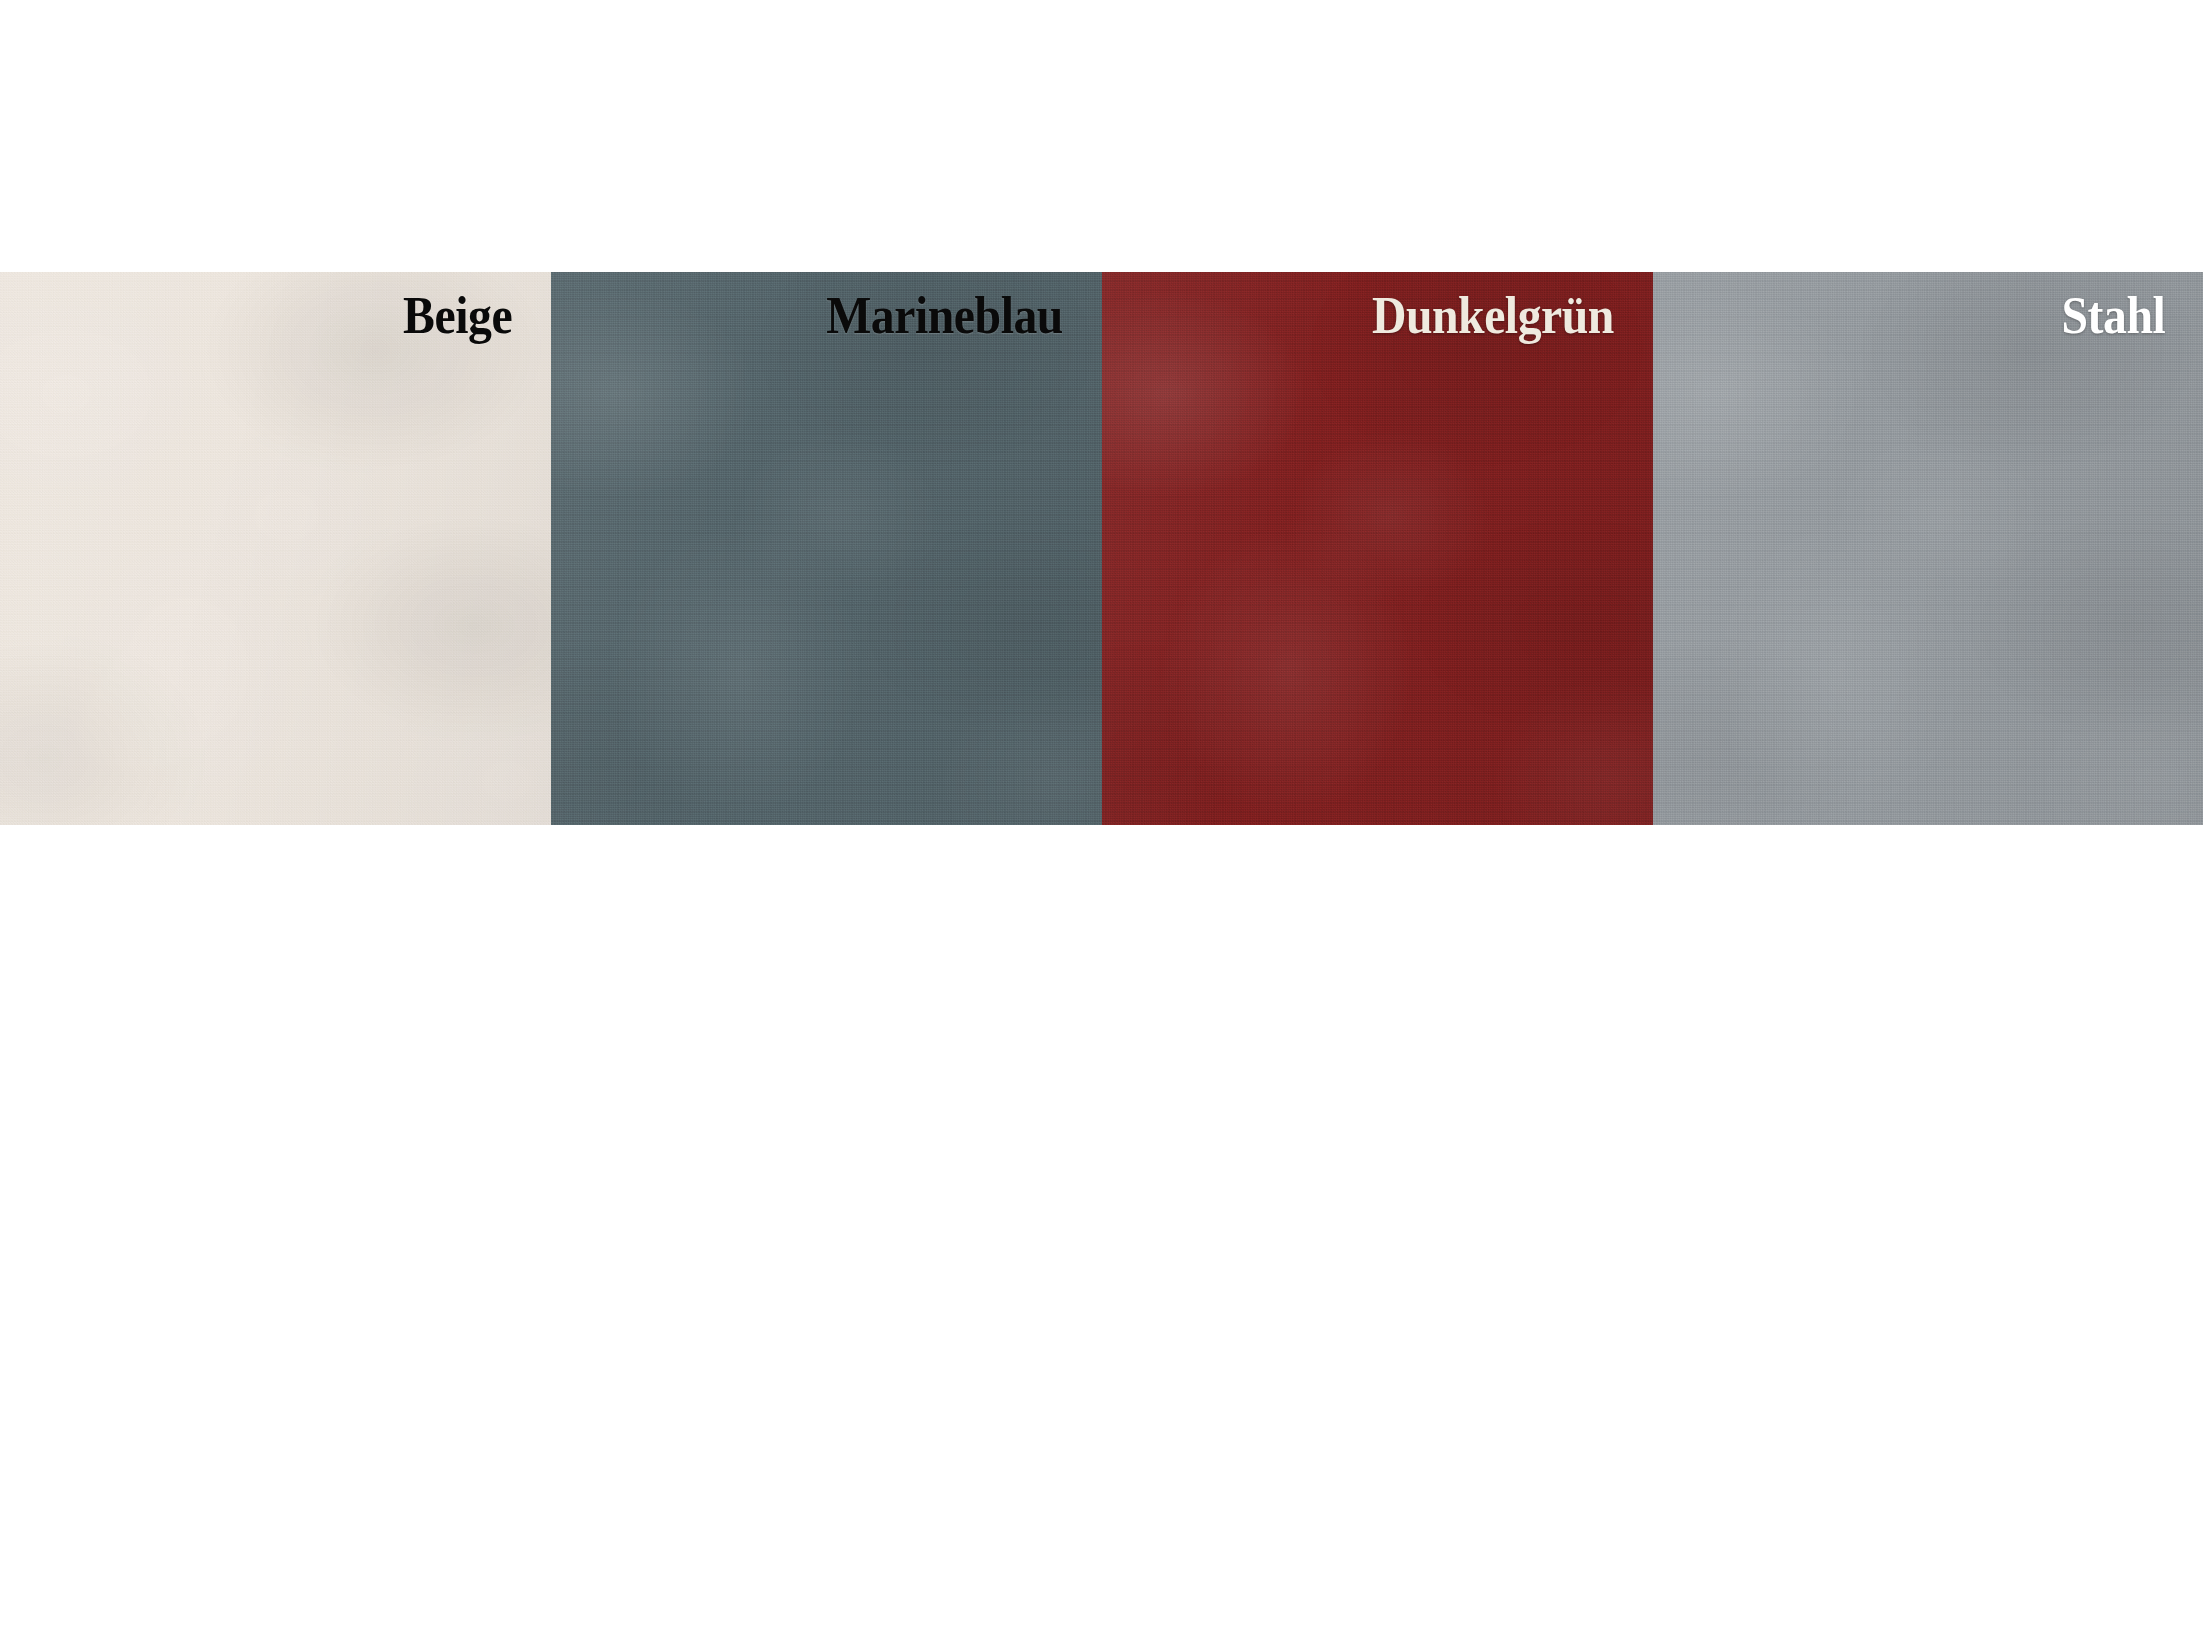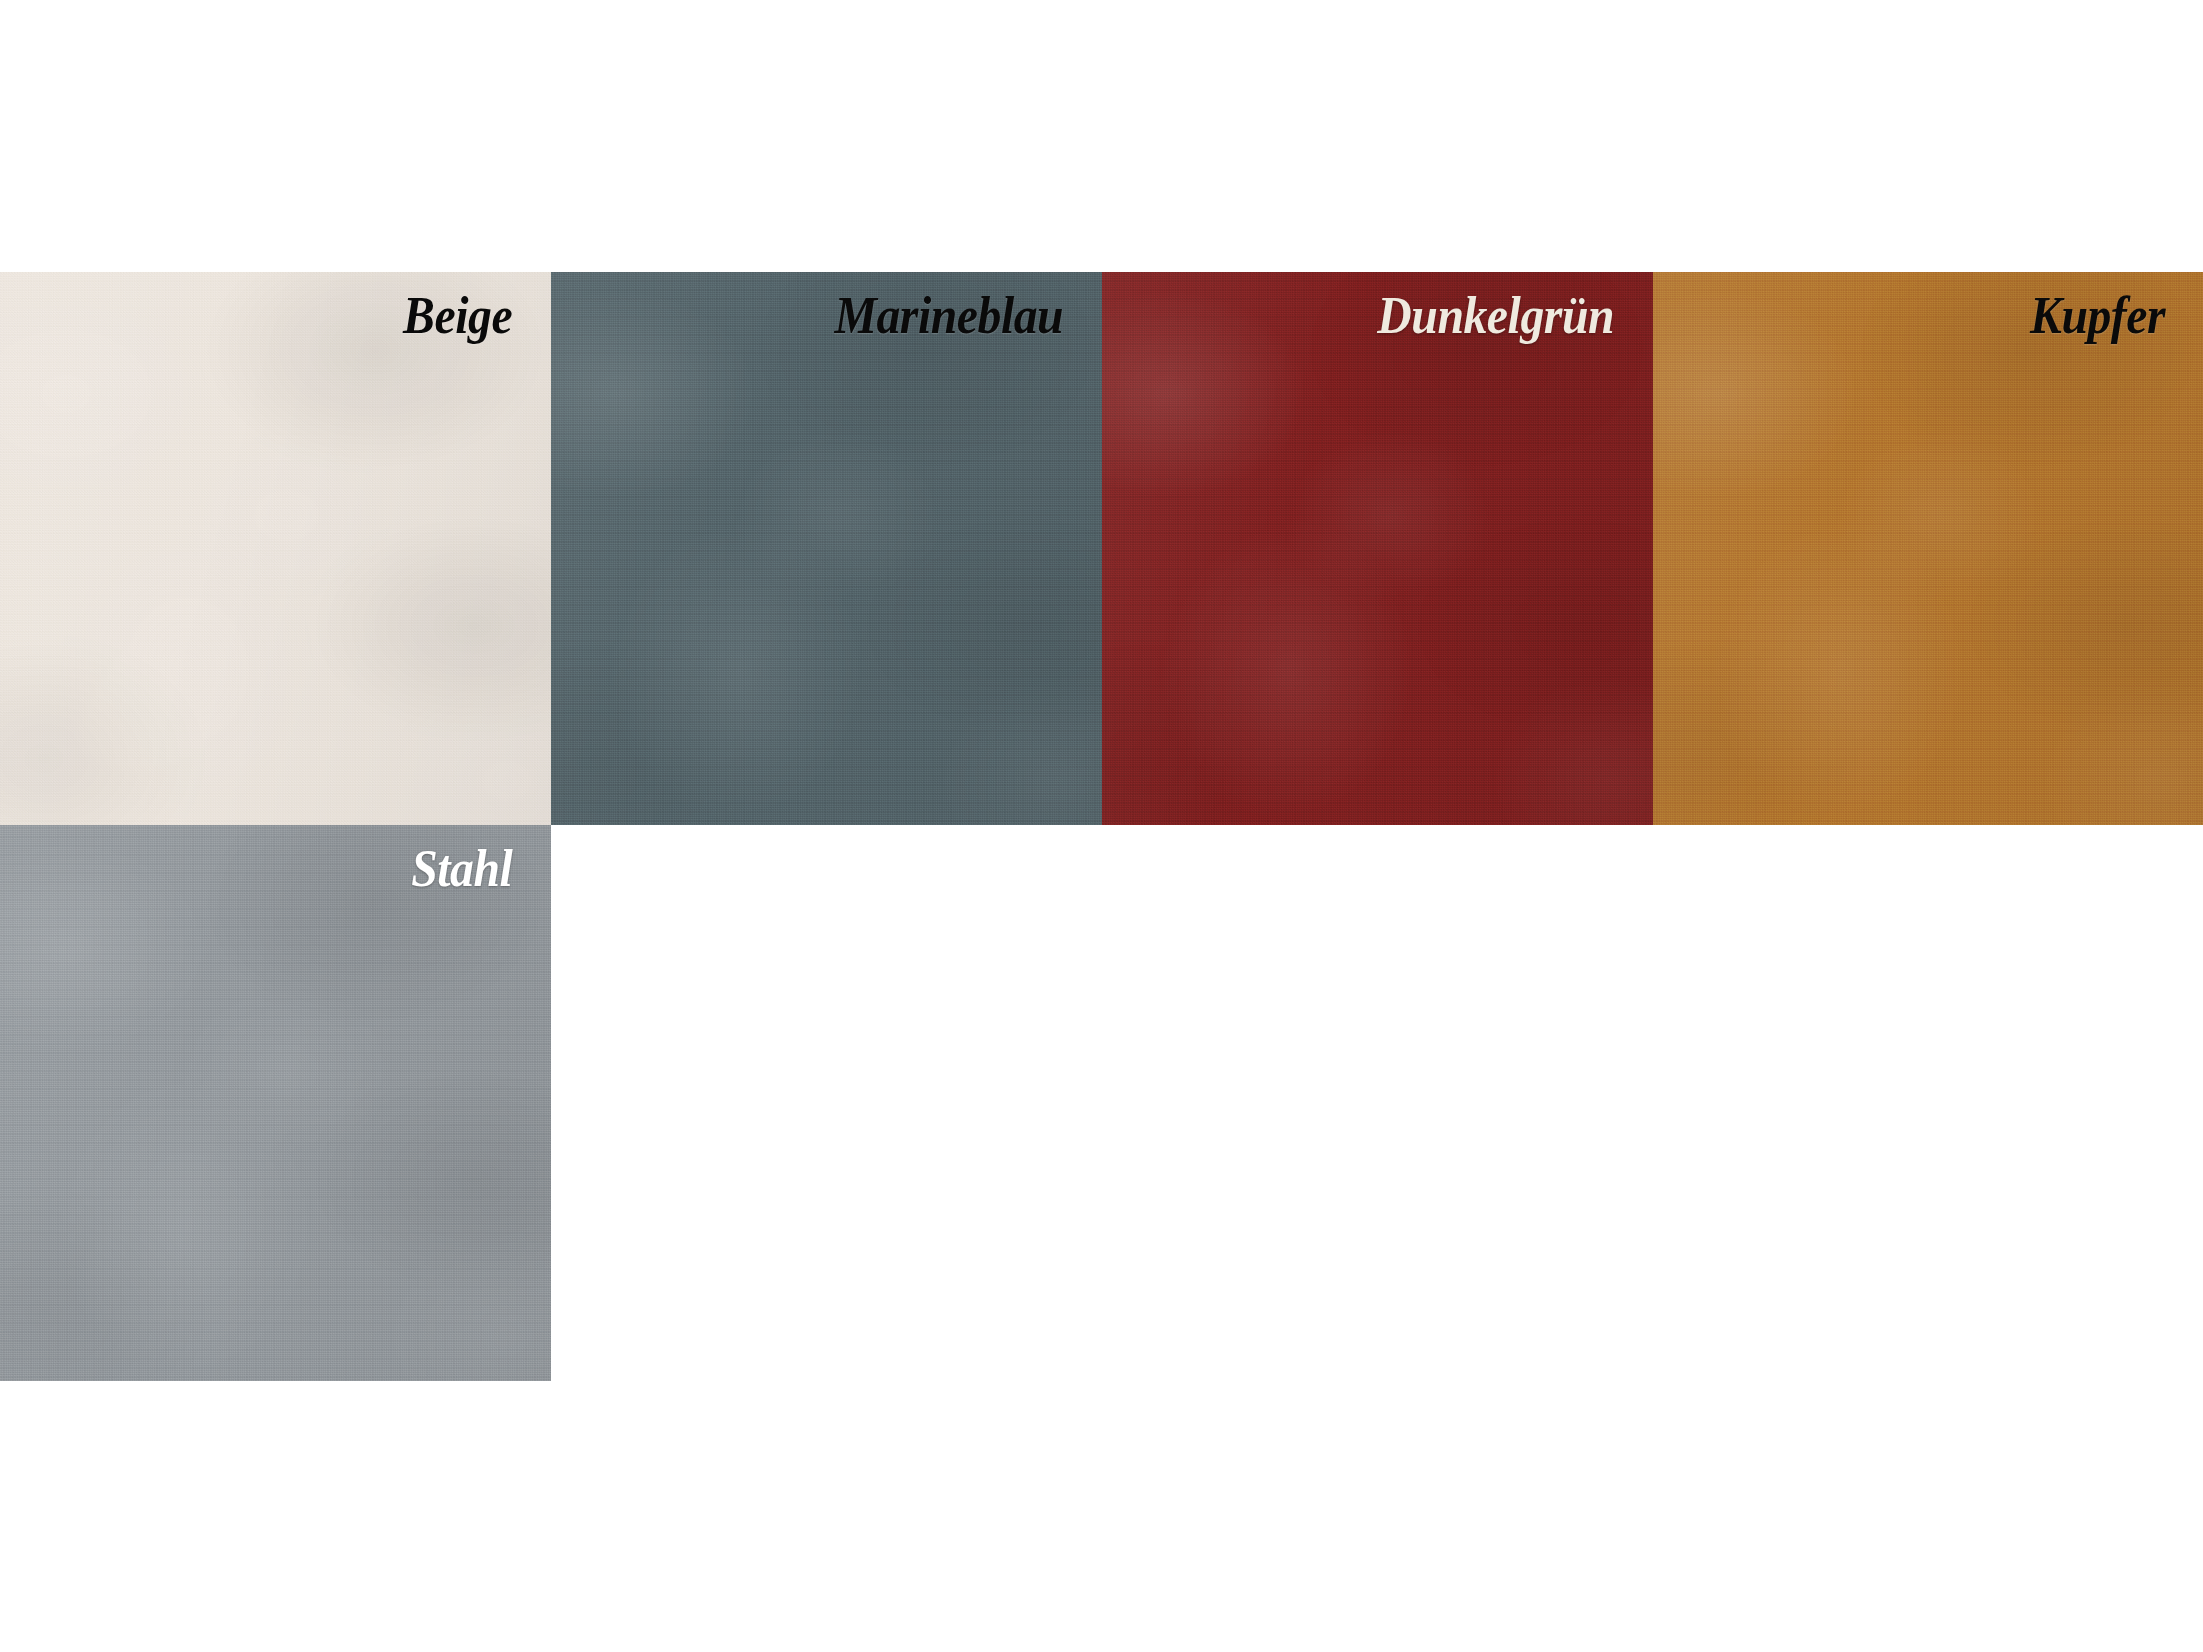--- a/index.html
+++ b/index.html
@@ -14,21 +14,20 @@
     overflow: hidden;
     font-family: "Liberation Serif", "DejaVu Serif", serif;
   }
 
   
   #page {
     position: relative;
     width: 1784px;
     height: 1653px;
     background: #ffffff;
-    font-style: italic;
   }
 
   
   #swatch-grid {
     position: absolute;
     left: 0px;
     top: 272px;
     width: 2204px;
     height: 1108px;
     display: grid;
@@ -147,27 +146,20 @@
 
     <div class="swatch" style="background-color: #7f1d1d;">
       <div class="tex-weave"></div>
       <div class="tex-cloud"></div>
       <div class="tex-grain"></div>
       <div class="tex-shade"></div>
       <div class="swatch-label label-cream" style="color: rgb(239, 234, 223);">Dunkelgrün</div>
     </div>
 
 
-    <div class="swatch" style="background-color: rgb(180, 118, 44);">
-      <div class="tex-weave"></div>
-      <div class="tex-cloud"></div>
-      <div class="tex-grain"></div>
-      <div class="tex-shade"></div>
-      <div class="swatch-label label-dark" style="color: rgb(10, 10, 10);">Kupfer</div>
-    </div>
 
     <div class="swatch" style="background-color: rgb(149, 155, 160);">
       <div class="tex-weave"></div>
       <div class="tex-cloud"></div>
       <div class="tex-grain"></div>
       <div class="tex-shade"></div>
       <div class="swatch-label label-light" style="color: rgb(255, 255, 255);">Stahl</div>
     </div>
 
 

